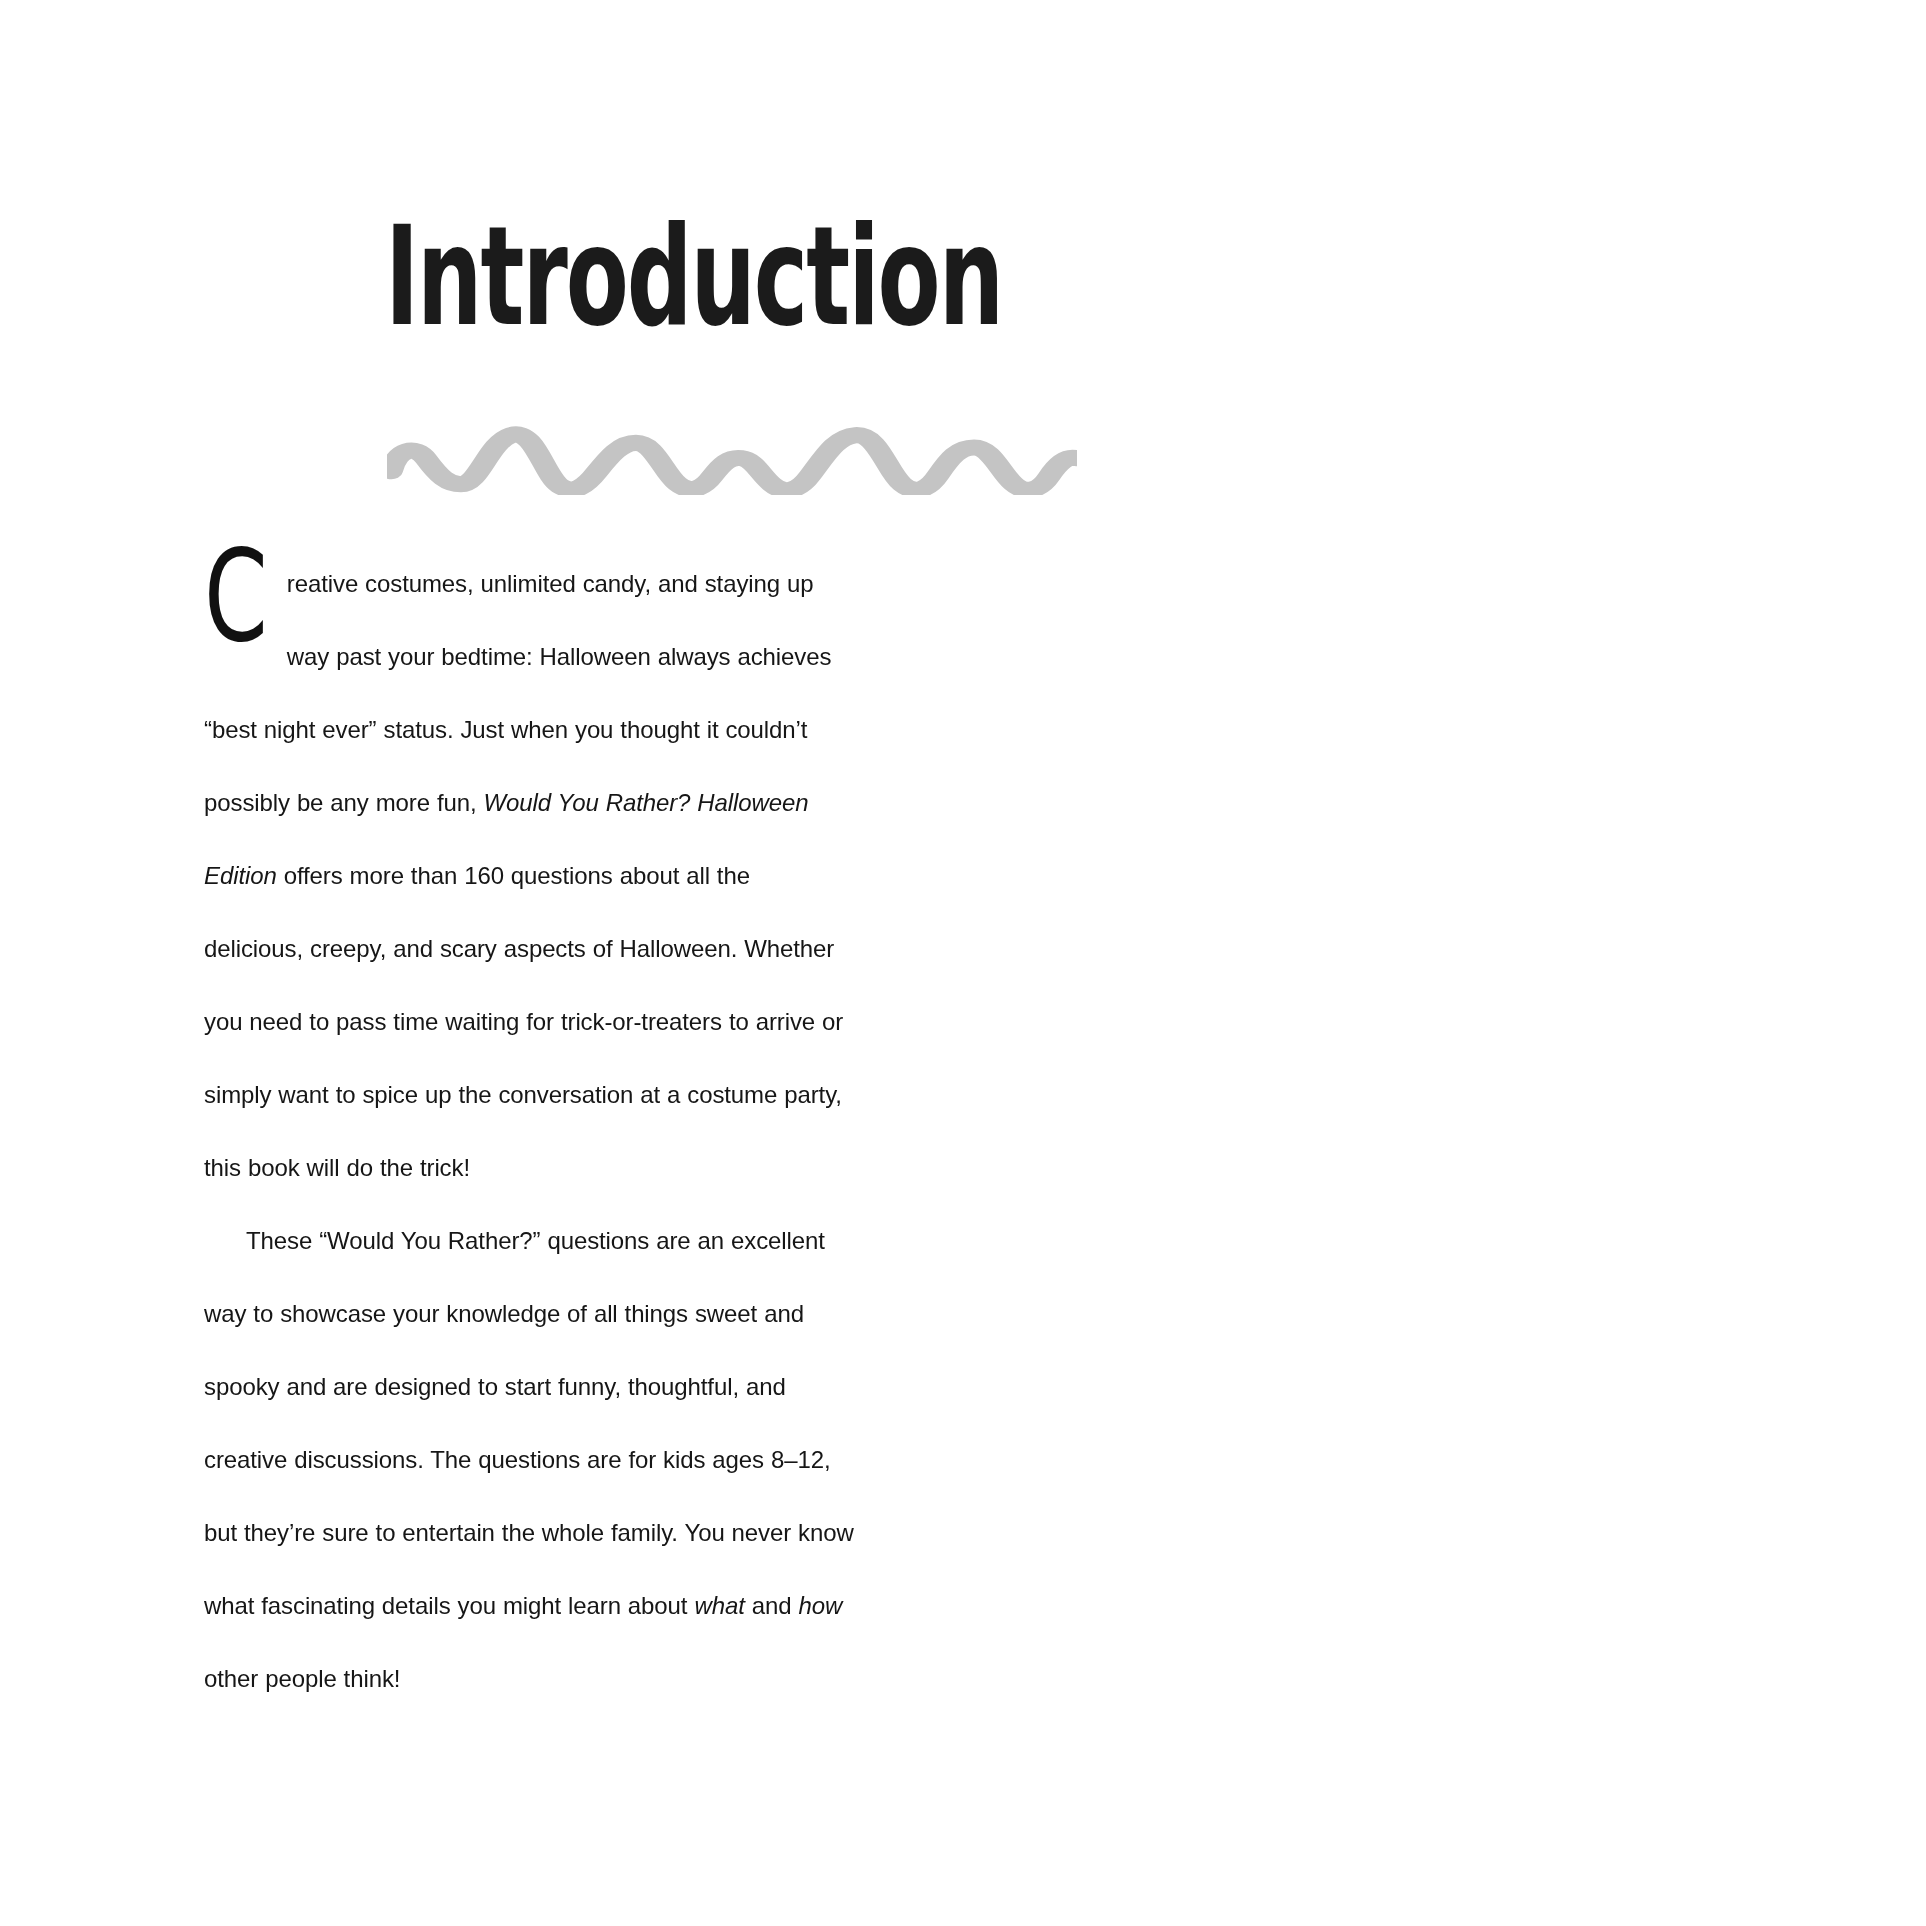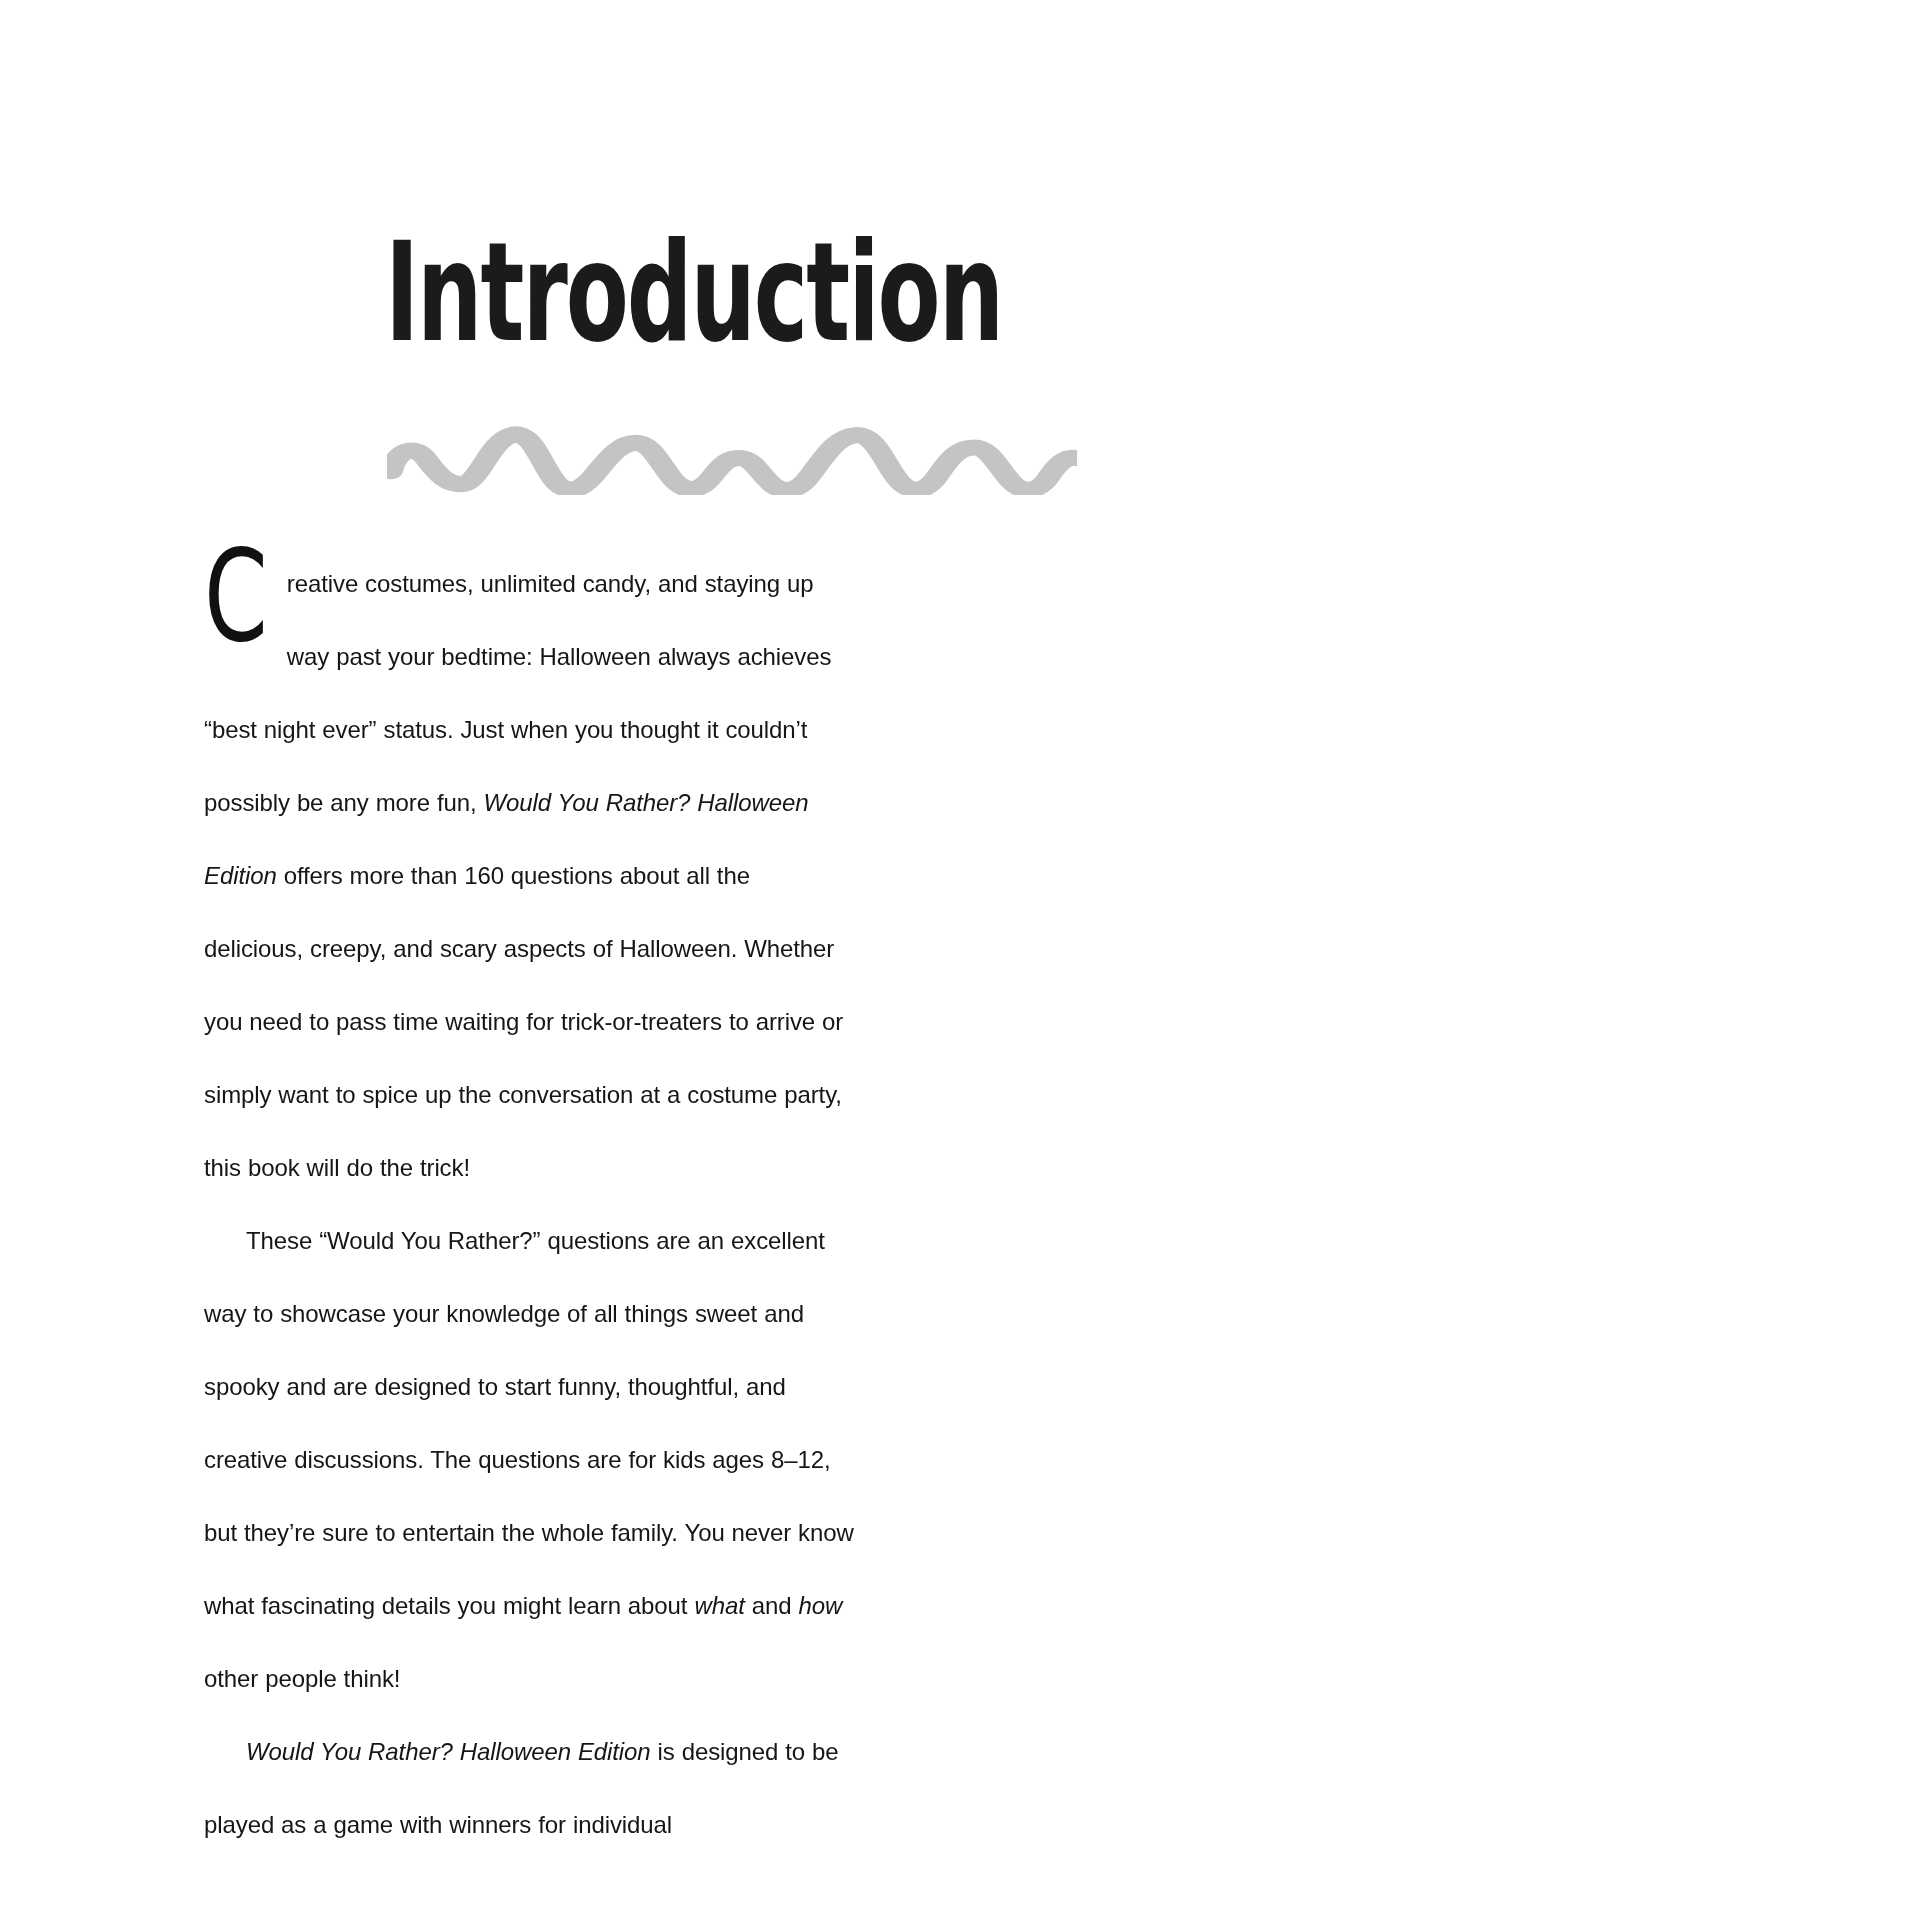--- a/index.html
+++ b/index.html
@@ -11,21 +11,21 @@
     position:relative;
   }
   .spread{position:absolute;inset:0;display:block;}
 
   
   .page{position:absolute;top:0;height:2278px;width:1520px;}
   .page-left{left:0;}
   .page-right{left:1520px;}
 
   
-  .title-block{position:absolute;left:385px;top:224px;width:925px;}
+  .title-block{position:absolute;left:385px;top:208px;width:925px;}
   .chapter-title{
     font-family:"DejaVu Sans Condensed","Liberation Sans Narrow","Liberation Sans",sans-serif;
     font-weight:700;
     font-size:116px;
     line-height:1;
     letter-spacing:-2.3px;
     color:#1b1b1b;
     transform:scaleX(0.88) scaleY(1.18);
     transform-origin:left top;
     white-space:nowrap;
@@ -99,21 +99,20 @@
                  C 1174,178 1200,170 1218,132
                  C 1234,98 1250,78 1268,84" fill="none" stroke="#c4c4c4" stroke-width="42" stroke-linecap="round" stroke-linejoin="round" transform="scale(1.41,1.0)"></path>
       </svg>
     </div>
 
     <div class="col col-left">
       <p id="lp1">
         <span class="dropcap">C</span><span><span>reative costumes, unlimited candy, and staying up way past your bedtime: Halloween always achieves “best night ever” status. Just when you thought it couldn’t possibly be any more fun, </span><i>Would You Rather? Halloween Edition</i><span> offers more than 160 questions about all the delicious, creepy, and scary aspects of Halloween. Whether you need to pass time waiting for trick-or-treaters to arrive or simply want to spice up the conversation at a costume party, this book will do the trick!</span></span>
       </p>
       <p id="lp2" class="indent"><span>These “Would You Rather?” questions are an excellent way to showcase your knowledge of all things sweet and spooky and are designed to start funny, thoughtful, and creative discussions. The questions are for kids ages 8–12, but they’re sure to entertain the whole family. You never know what fascinating details you might learn about </span><i>what</i><span> and </span><i>how</i><span> other people think!</span></p>
-      <p id="lp3" class="indent"><i>Would You Rather? Halloween Edition</i><span> is designed to be played as a game with winners for individual</span></p>
     </div>
 
   </div>
 
   <div class="page page-right">
 
     
 
     
 

